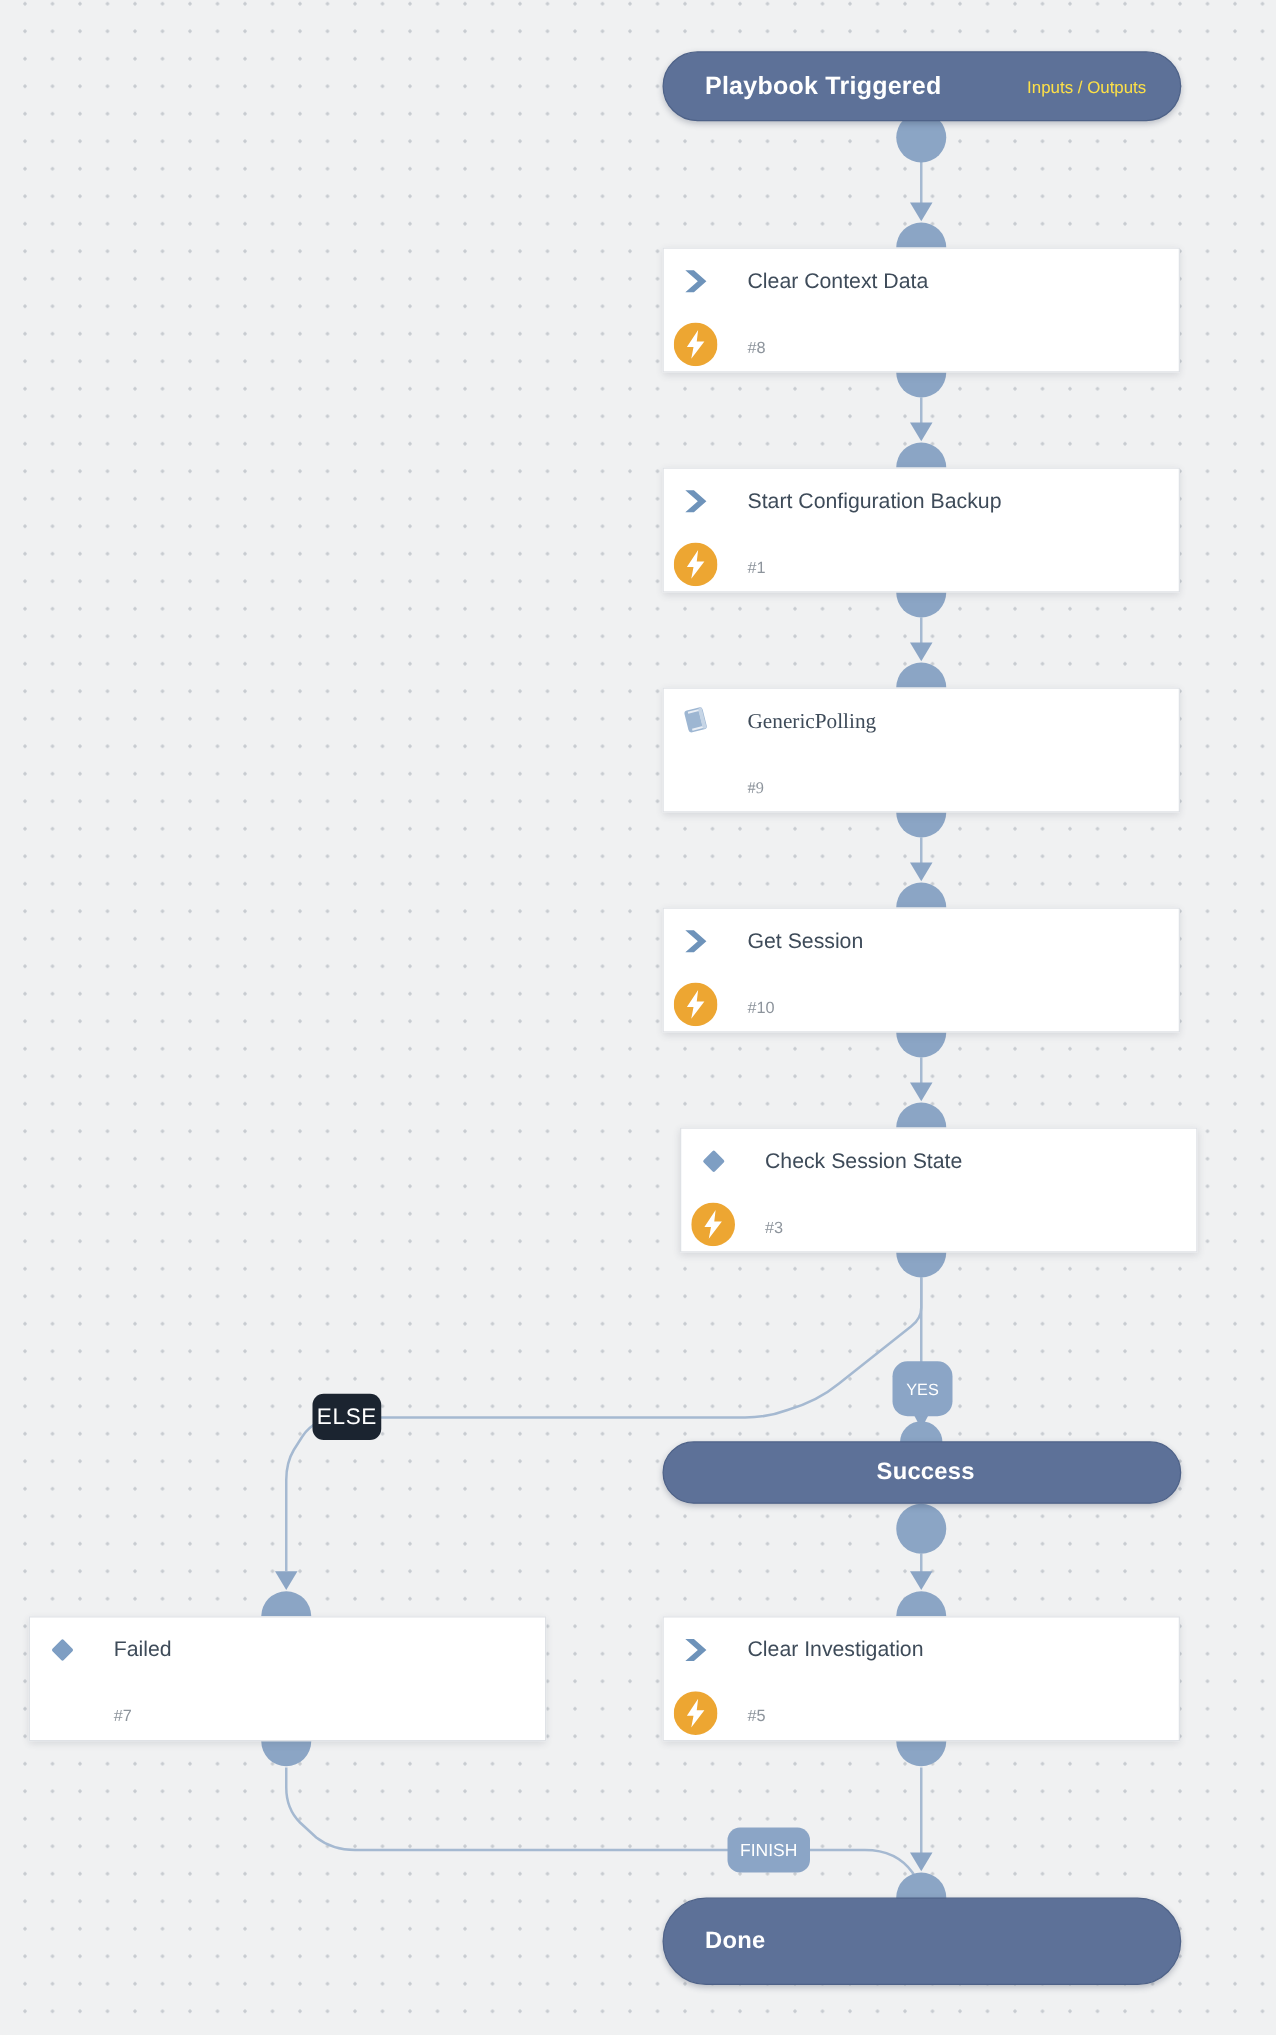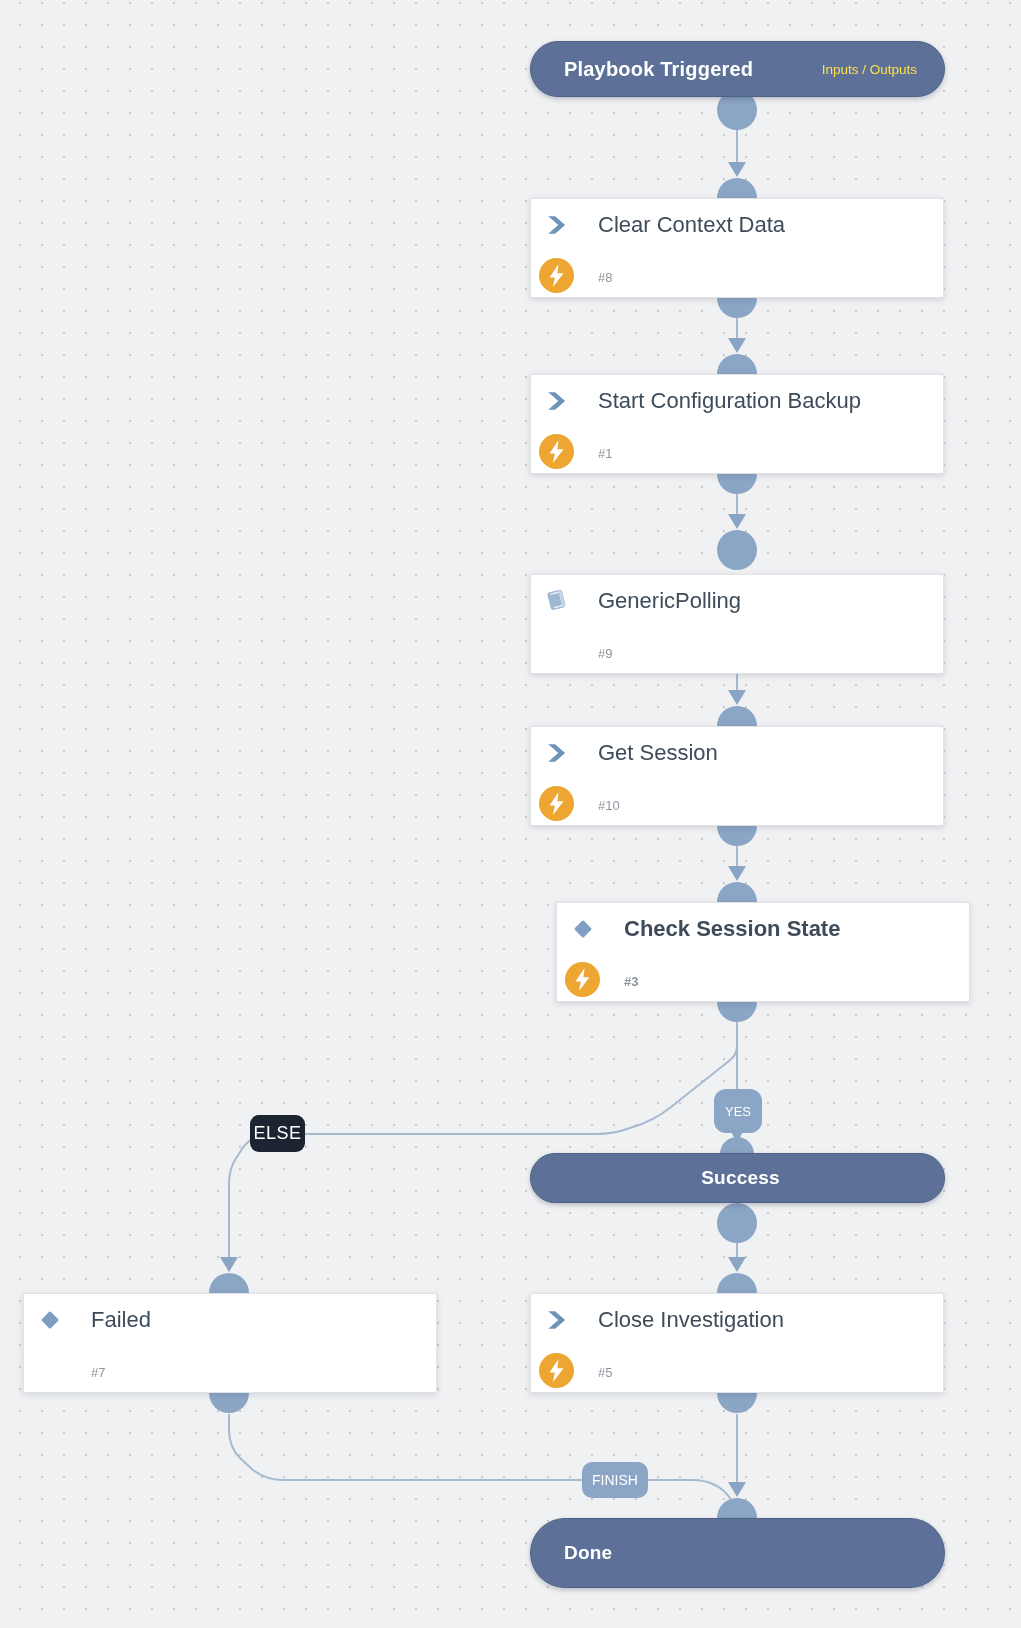--- a/index.html
+++ b/index.html
@@ -21,21 +21,21 @@
   .pill .pill-title{font-size:20px;font-weight:600;letter-spacing:.2px;}
   .pill .pill-sub{font-size:13.5px;color:#fde047;font-weight:400;}
   .task{
     width:414px;height:100px;background:#ffffff;border:1px solid #dfe2e6;
     box-shadow:0 2px 6px rgba(60,70,90,.16);
   }
   .task .icon{position:absolute;left:16px;top:16px;width:20px;height:20px;}
   .task .icon.book{left:13px;top:13px;width:25px;height:24px;}
   .task .title{
     position:absolute;left:67px;top:16px;line-height:20px;
-    font-size:22px;color:#3e4b59;white-space:nowrap;
+    font-size:17px;color:#3e4b59;white-space:nowrap;
   }
   .task .bolt{position:absolute;left:8px;top:59px;width:35px;height:35px;}
   .task .num{
     position:absolute;left:67px;top:71px;line-height:16px;
     font-size:13px;color:#8d949c;
   }
   .edge-label{
     position:absolute;z-index:3;display:flex;align-items:center;justify-content:center;
     color:#ffffff;box-sizing:border-box;
   }
@@ -122,21 +122,21 @@
     <span class="title">Start Configuration Backup</span>
     <span class="bolt">
       <svg width="35" height="35" viewBox="0 0 35 35">
           <circle cx="17.5" cy="17.5" r="17.5" fill="#eda632"></circle>
           <path d="M19.5 6 L10.5 19.5 L15.8 19.5 L14 29 L24.5 15.2 L18.4 15.2 Z" fill="#ffffff"></path>
         </svg>
     </span>
     <span class="num">#1</span>
   </div>
 
-  <div class="node task" style="left:530px;top:574px;">
+  <div class="node task" style="left:530px;top:550px;font-family:Liberation Serif, serif;">
     <span class="icon book">
       <svg width="25" height="24" viewBox="0 0 25 24">
         <g transform="rotate(-14 12 12)">
           <rect x="5" y="3" width="15" height="18" rx="2.5" fill="#9db6d2"></rect>
           <path d="M8 5 L17.5 5 L17.5 19 L8 19" fill="none" stroke="#e9eef5" stroke-width="1.6"></path>
           <rect x="16.5" y="3.5" width="3" height="17" rx="1.2" fill="#c6d5e6"></rect>
         </g>
       </svg>
     </span>
     <span class="title">GenericPolling</span>
@@ -152,21 +152,21 @@
     <span class="title">Get Session</span>
     <span class="bolt">
       <svg width="35" height="35" viewBox="0 0 35 35">
           <circle cx="17.5" cy="17.5" r="17.5" fill="#eda632"></circle>
           <path d="M19.5 6 L10.5 19.5 L15.8 19.5 L14 29 L24.5 15.2 L18.4 15.2 Z" fill="#ffffff"></path>
         </svg>
     </span>
     <span class="num">#10</span>
   </div>
 
-  <div class="node task" style="left:556px;top:902px;font-weight:bold;">
+  <div class="node task" style="left:544px;top:902px;">
     <span class="icon">
       <svg width="20" height="20" viewBox="0 0 20 20">
           <rect x="3.6" y="3.6" width="12.8" height="12.8" rx="1.5" transform="rotate(45 10 10)" fill="#7e9ec3"></rect>
         </svg>
     </span>
     <span class="title">Check Session State</span>
     <span class="bolt">
       <svg width="35" height="35" viewBox="0 0 35 35">
           <circle cx="17.5" cy="17.5" r="17.5" fill="#eda632"></circle>
           <path d="M19.5 6 L10.5 19.5 L15.8 19.5 L14 29 L24.5 15.2 L18.4 15.2 Z" fill="#ffffff"></path>
@@ -198,21 +198,21 @@
     <span class="title">Failed</span>
     <span class="num">#7</span>
   </div>
 
   <div class="node task" style="left:530px;top:1293px;">
     <span class="icon">
       <svg width="20" height="20" viewBox="0 0 16 16">
           <path d="M1 1 L6.5 1 L14.5 8 L6.5 15 L1 15 L9 8 Z" fill="#6e93ba"></path>
         </svg>
     </span>
-    <span class="title">Close Investigation</span>
+    <span class="title">Clear Investigation</span>
     <span class="bolt">
       <svg width="35" height="35" viewBox="0 0 35 35">
           <circle cx="17.5" cy="17.5" r="17.5" fill="#eda632"></circle>
           <path d="M19.5 6 L10.5 19.5 L15.8 19.5 L14 29 L24.5 15.2 L18.4 15.2 Z" fill="#ffffff"></path>
         </svg>
     </span>
     <span class="num">#5</span>
   </div>
 
   <div class="node pill" style="left:530px;top:1518px;width:415px;height:70px;border-radius:35px;">

